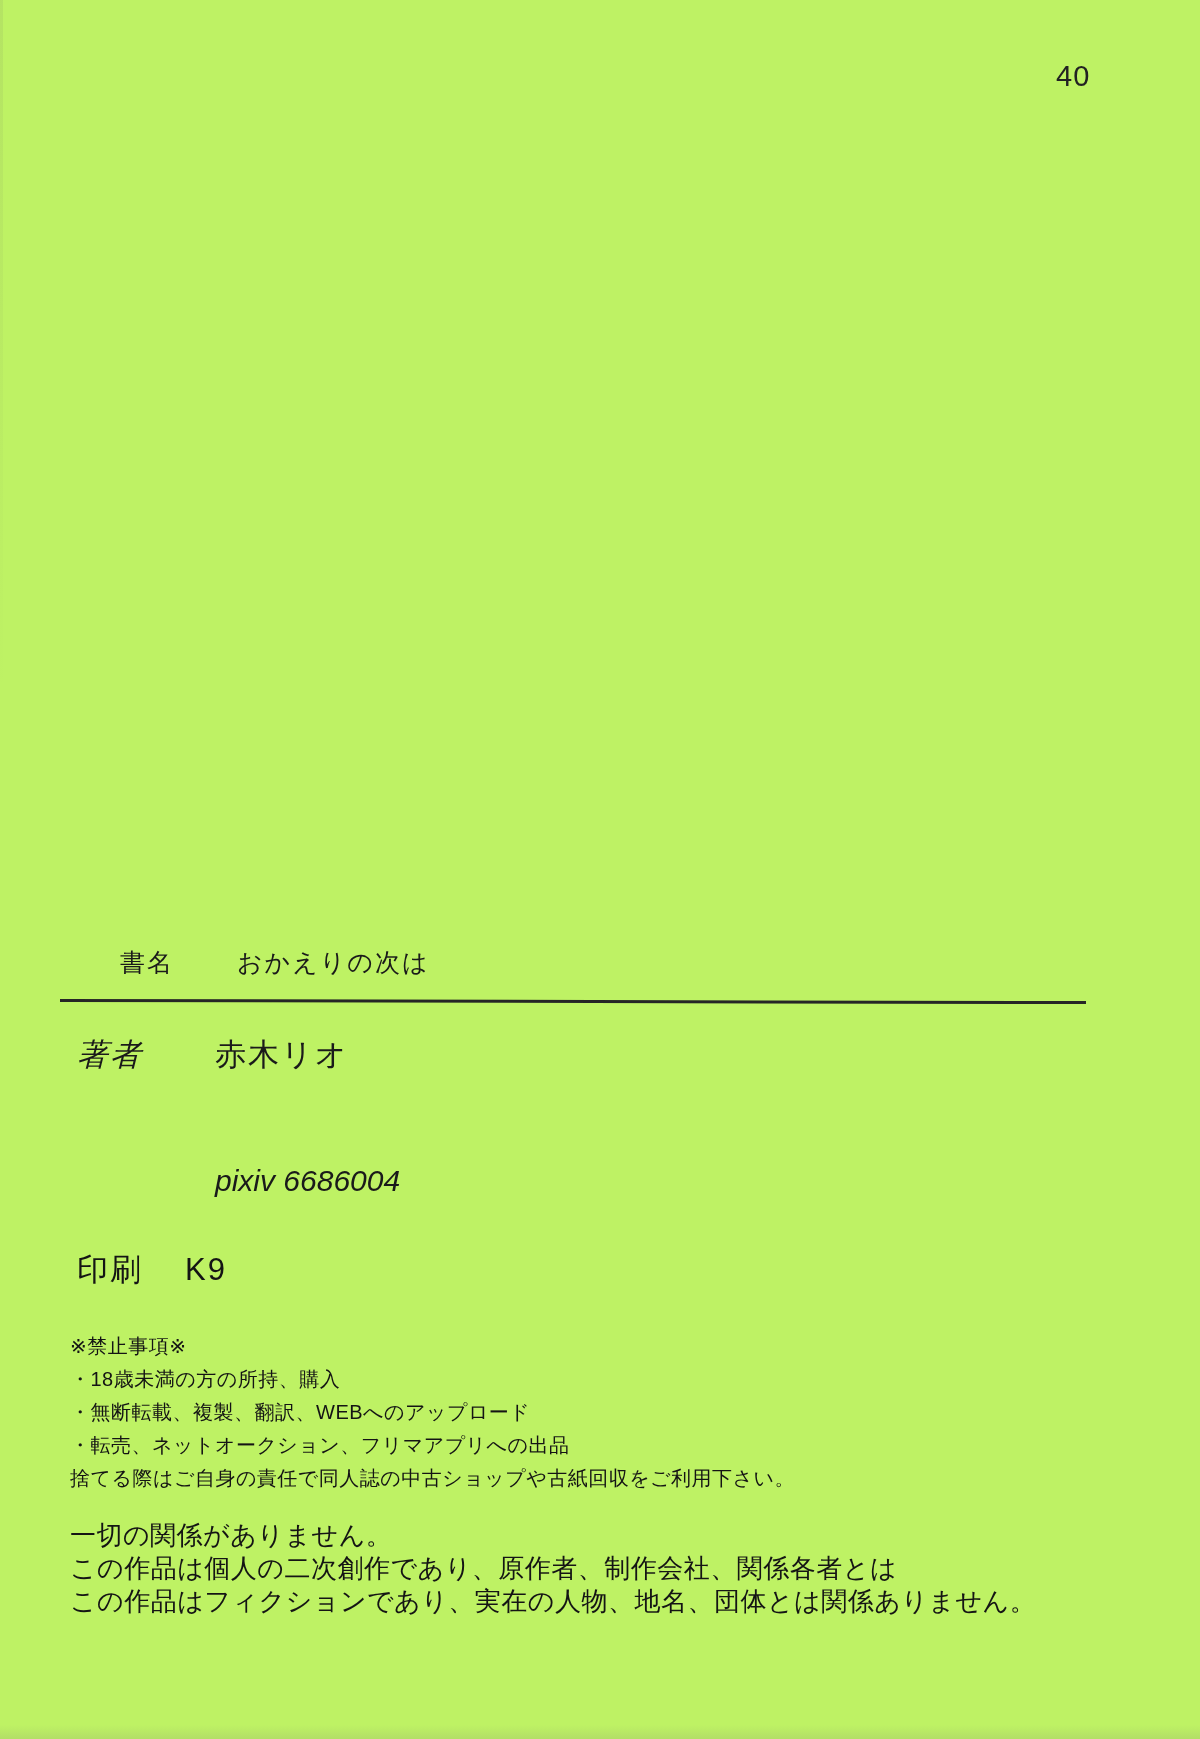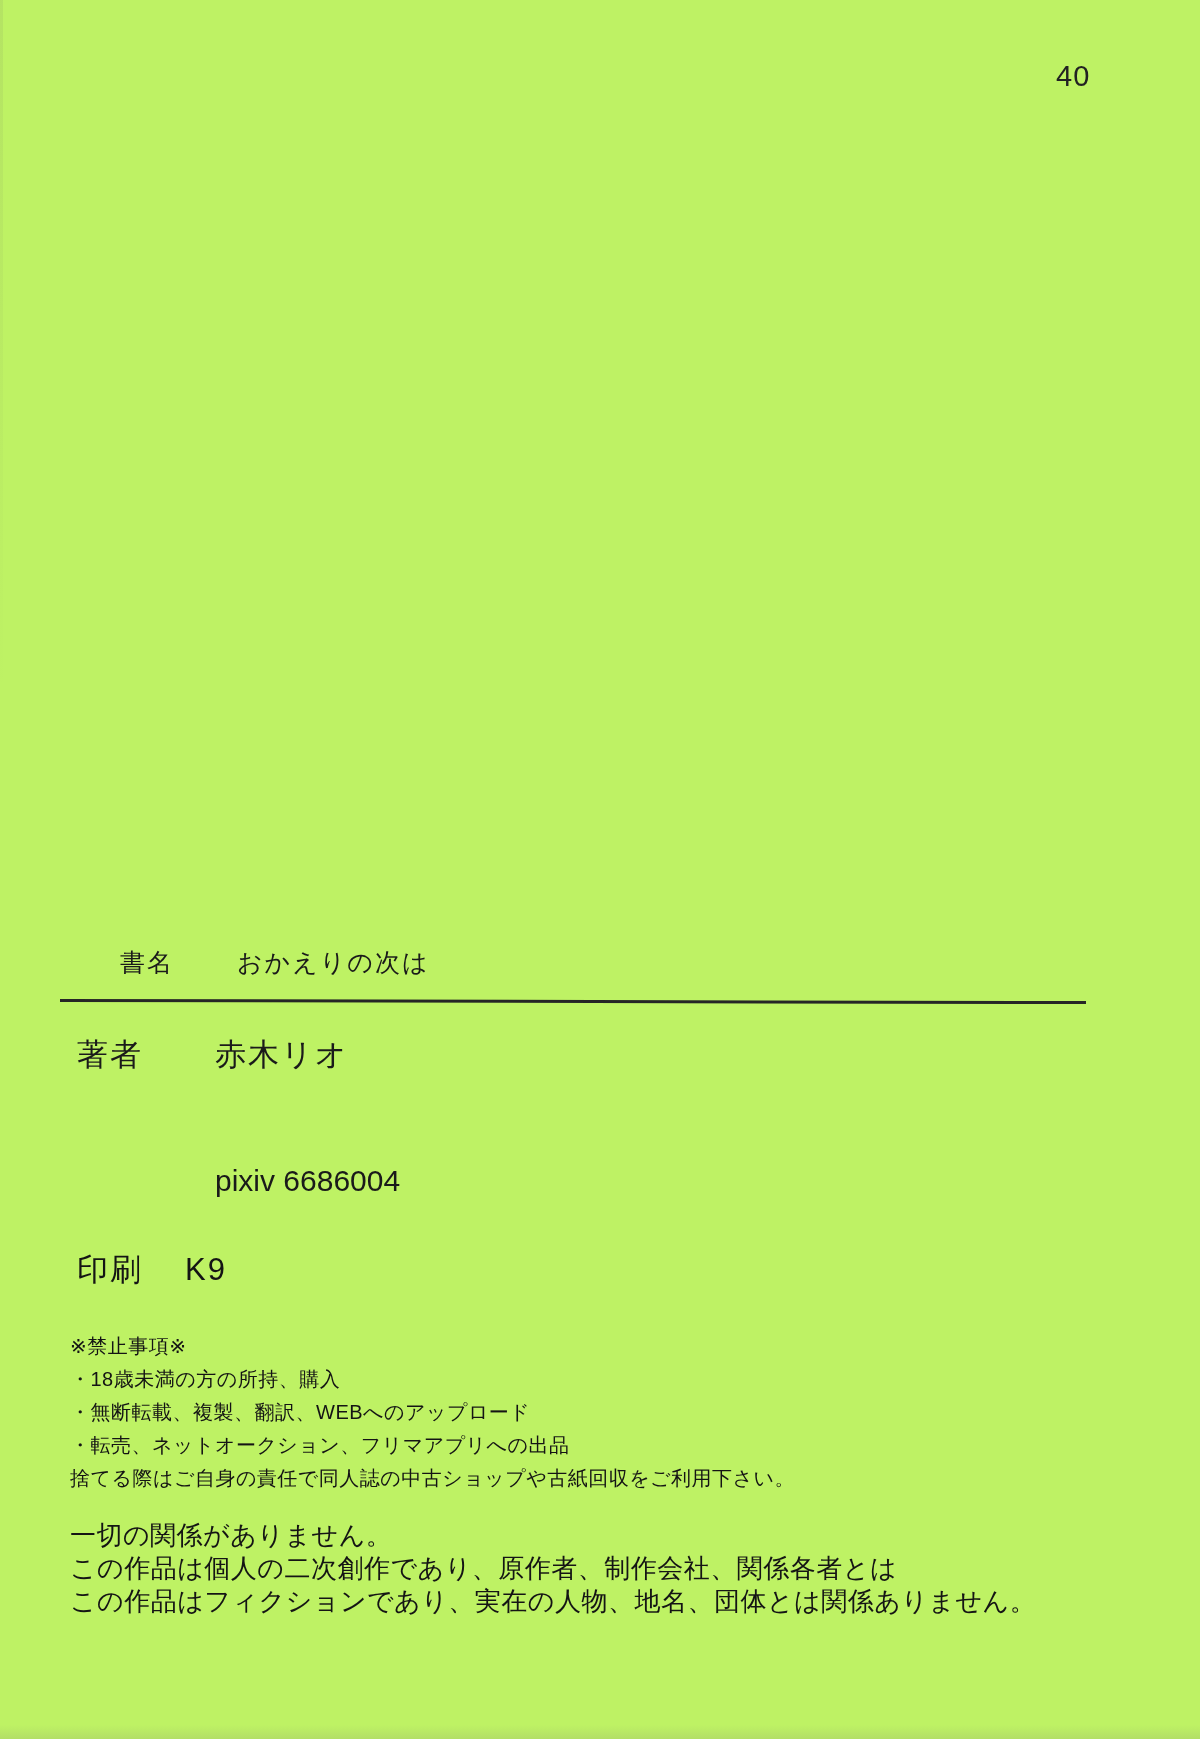--- a/index.html
+++ b/index.html
@@ -53,25 +53,26 @@
     position:absolute;
     left:77px;
     font-size:31px;
     letter-spacing:2px;
     white-space:nowrap;
     color:#1a1a1a;
   }
   .info-row .label{
     display:inline-block;
     width:138px;
+    font-style:italic;
   }
   .info-row.r0{top:1034px;}
   .info-row.r1{top:1077px;}
   .info-row.r2{top:1120px;}
-  .info-row.r3{top:1163px;}
+  .info-row.r3{top:1163px;font-style:italic;}
   .info-row .latin{
     font-family:"Liberation Sans","DejaVu Sans",sans-serif;
     font-size:30px;
     letter-spacing:0px;
   }
 
   .print-row{
     position:absolute;
     left:77px;
     top:1249px;

